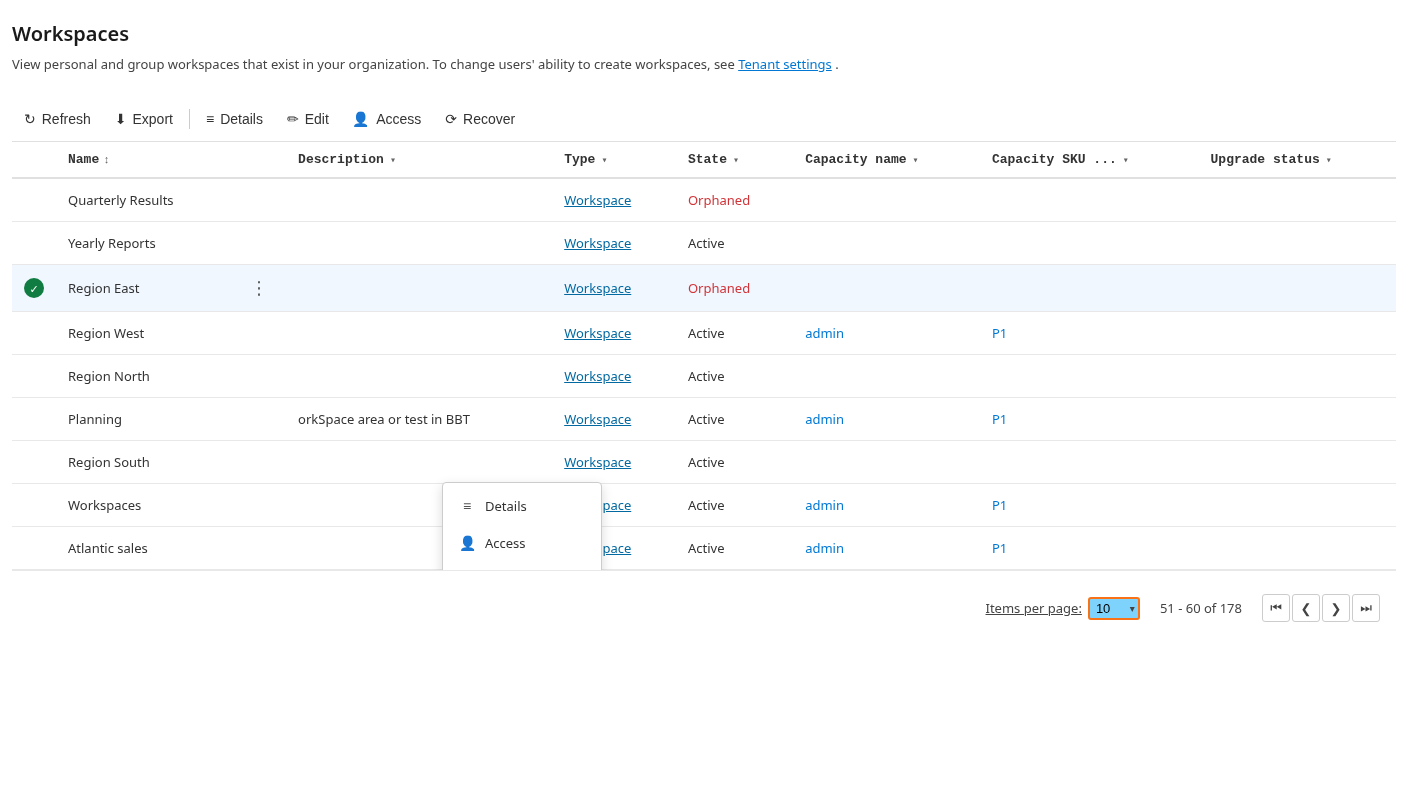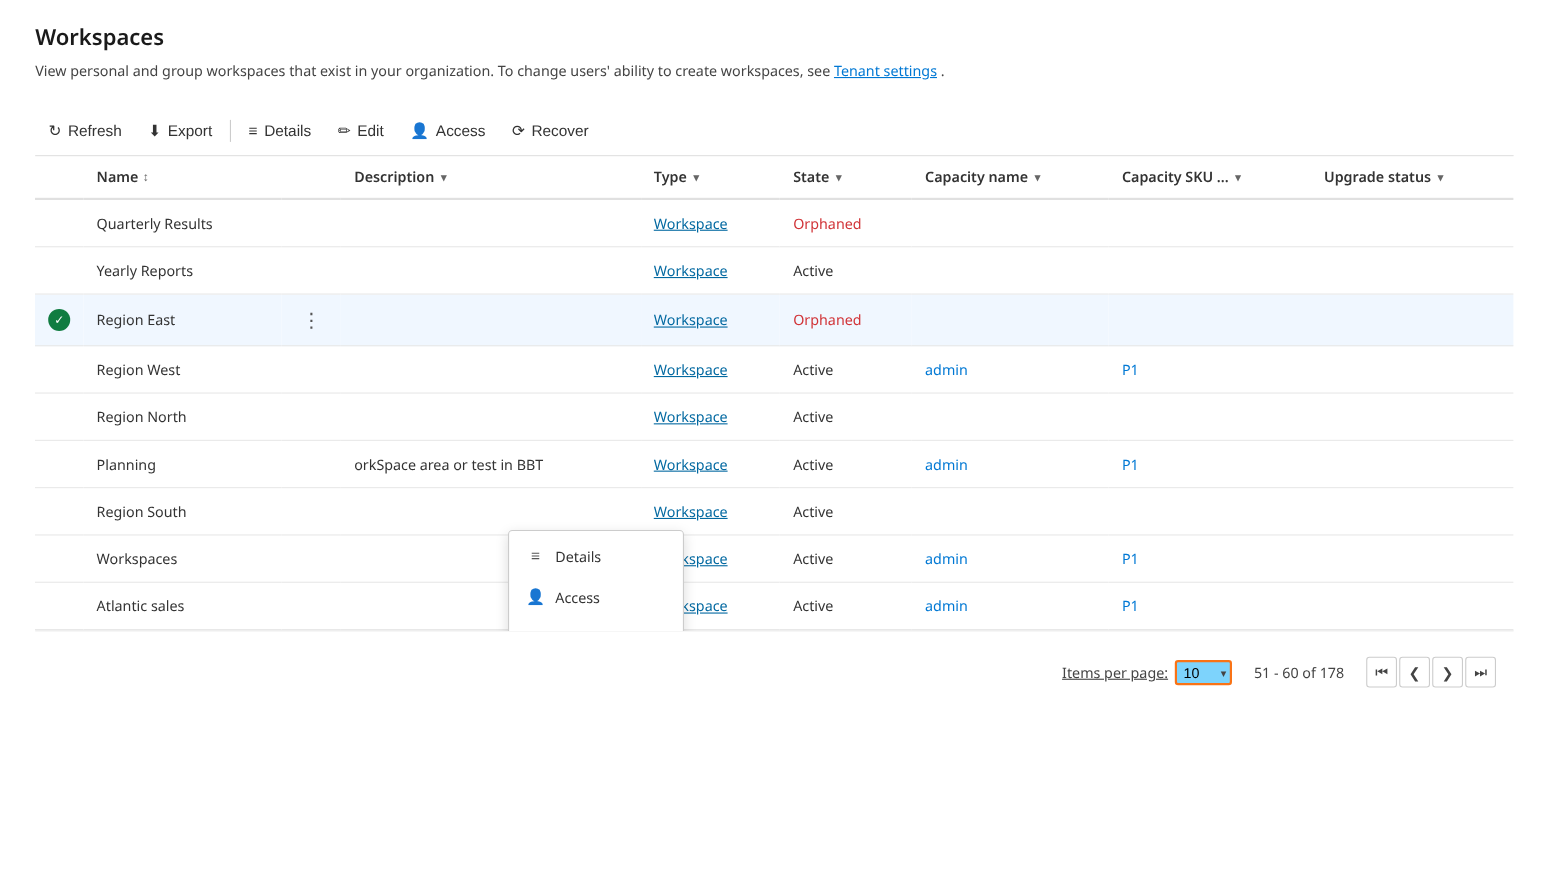--- a/index.html
+++ b/index.html
@@ -1,38 +1,38 @@
 <!DOCTYPE html>
 <html><head>
   <meta charset="utf-8">
   <style>
     * { box-sizing: border-box; margin: 0; padding: 0; }
     body { font-family: 'Segoe UI', system-ui, sans-serif; font-size: 14px; color: #333; background: #fff; }
 
-    .page { padding: 20px 32px; }
+    .page { padding: 20px 12px; }
 
     .page-title { font-size: 20px; font-weight: 600; color: #1a1a1a; margin-bottom: 8px; }
     .page-desc { font-size: 13px; color: #444; margin-bottom: 24px; }
     .page-desc a { color: #0078d4; text-decoration: underline; cursor: pointer; }
 
     .toolbar { display: flex; align-items: center; gap: 0; padding: 8px 0; border-bottom: 1px solid #e0e0e0; margin-bottom: 0; }
     .toolbar-btn {
       display: flex; align-items: center; gap: 6px;
       padding: 6px 12px; background: none; border: none; cursor: pointer;
       font-size: 14px; color: #333; border-radius: 4px;
     }
     .toolbar-separator { width: 1px; height: 20px; background: #ccc; margin: 0 4px; }
     .toolbar-icon { font-size: 14px; }
 
     .table-container { width: 100%; overflow-x: auto; position: relative; }
     table { width: 100%; border-collapse: collapse; }
     thead tr { border-bottom: 2px solid #e0e0e0; }
     thead th {
       text-align: left; padding: 10px 12px; font-weight: 600; font-size: 13px;
-      color: #333; white-space: nowrap; user-select: none;
+      color: #333; white-space: nowrap; user-select: none; font-family: Liberation Mono, monospace;
     }
     thead th .th-inner { display: flex; align-items: center; gap: 4px; }
     thead th .sort-icon { font-size: 11px; color: #666; }
     thead th .filter-icon { font-size: 10px; color: #666; margin-left: 2px; }
 
     tbody tr { border-bottom: 1px solid #e8e8e8; }
     tbody tr.selected { background: #f0f7ff; }
 
     tbody td { padding: 12px 12px; font-size: 13px; color: #333; }
 

